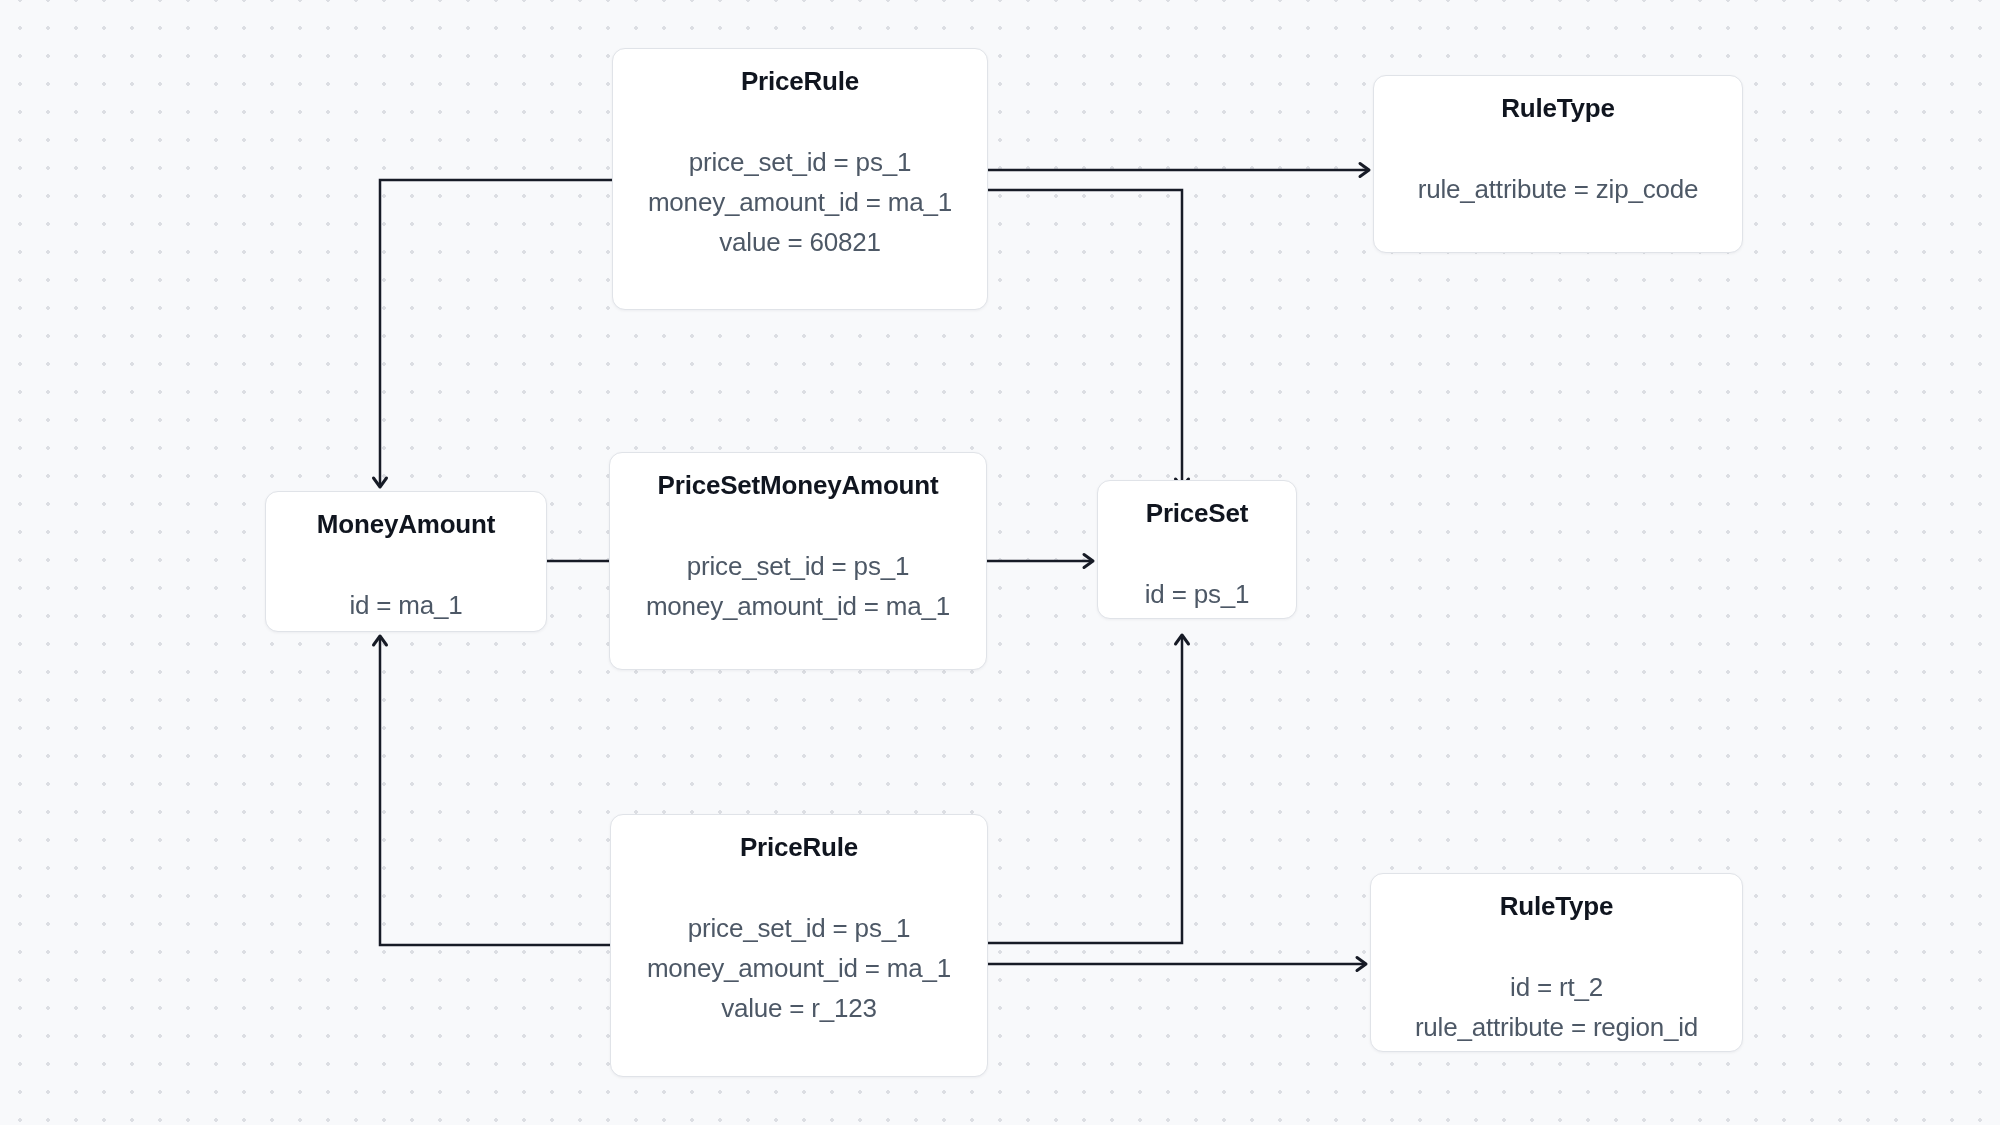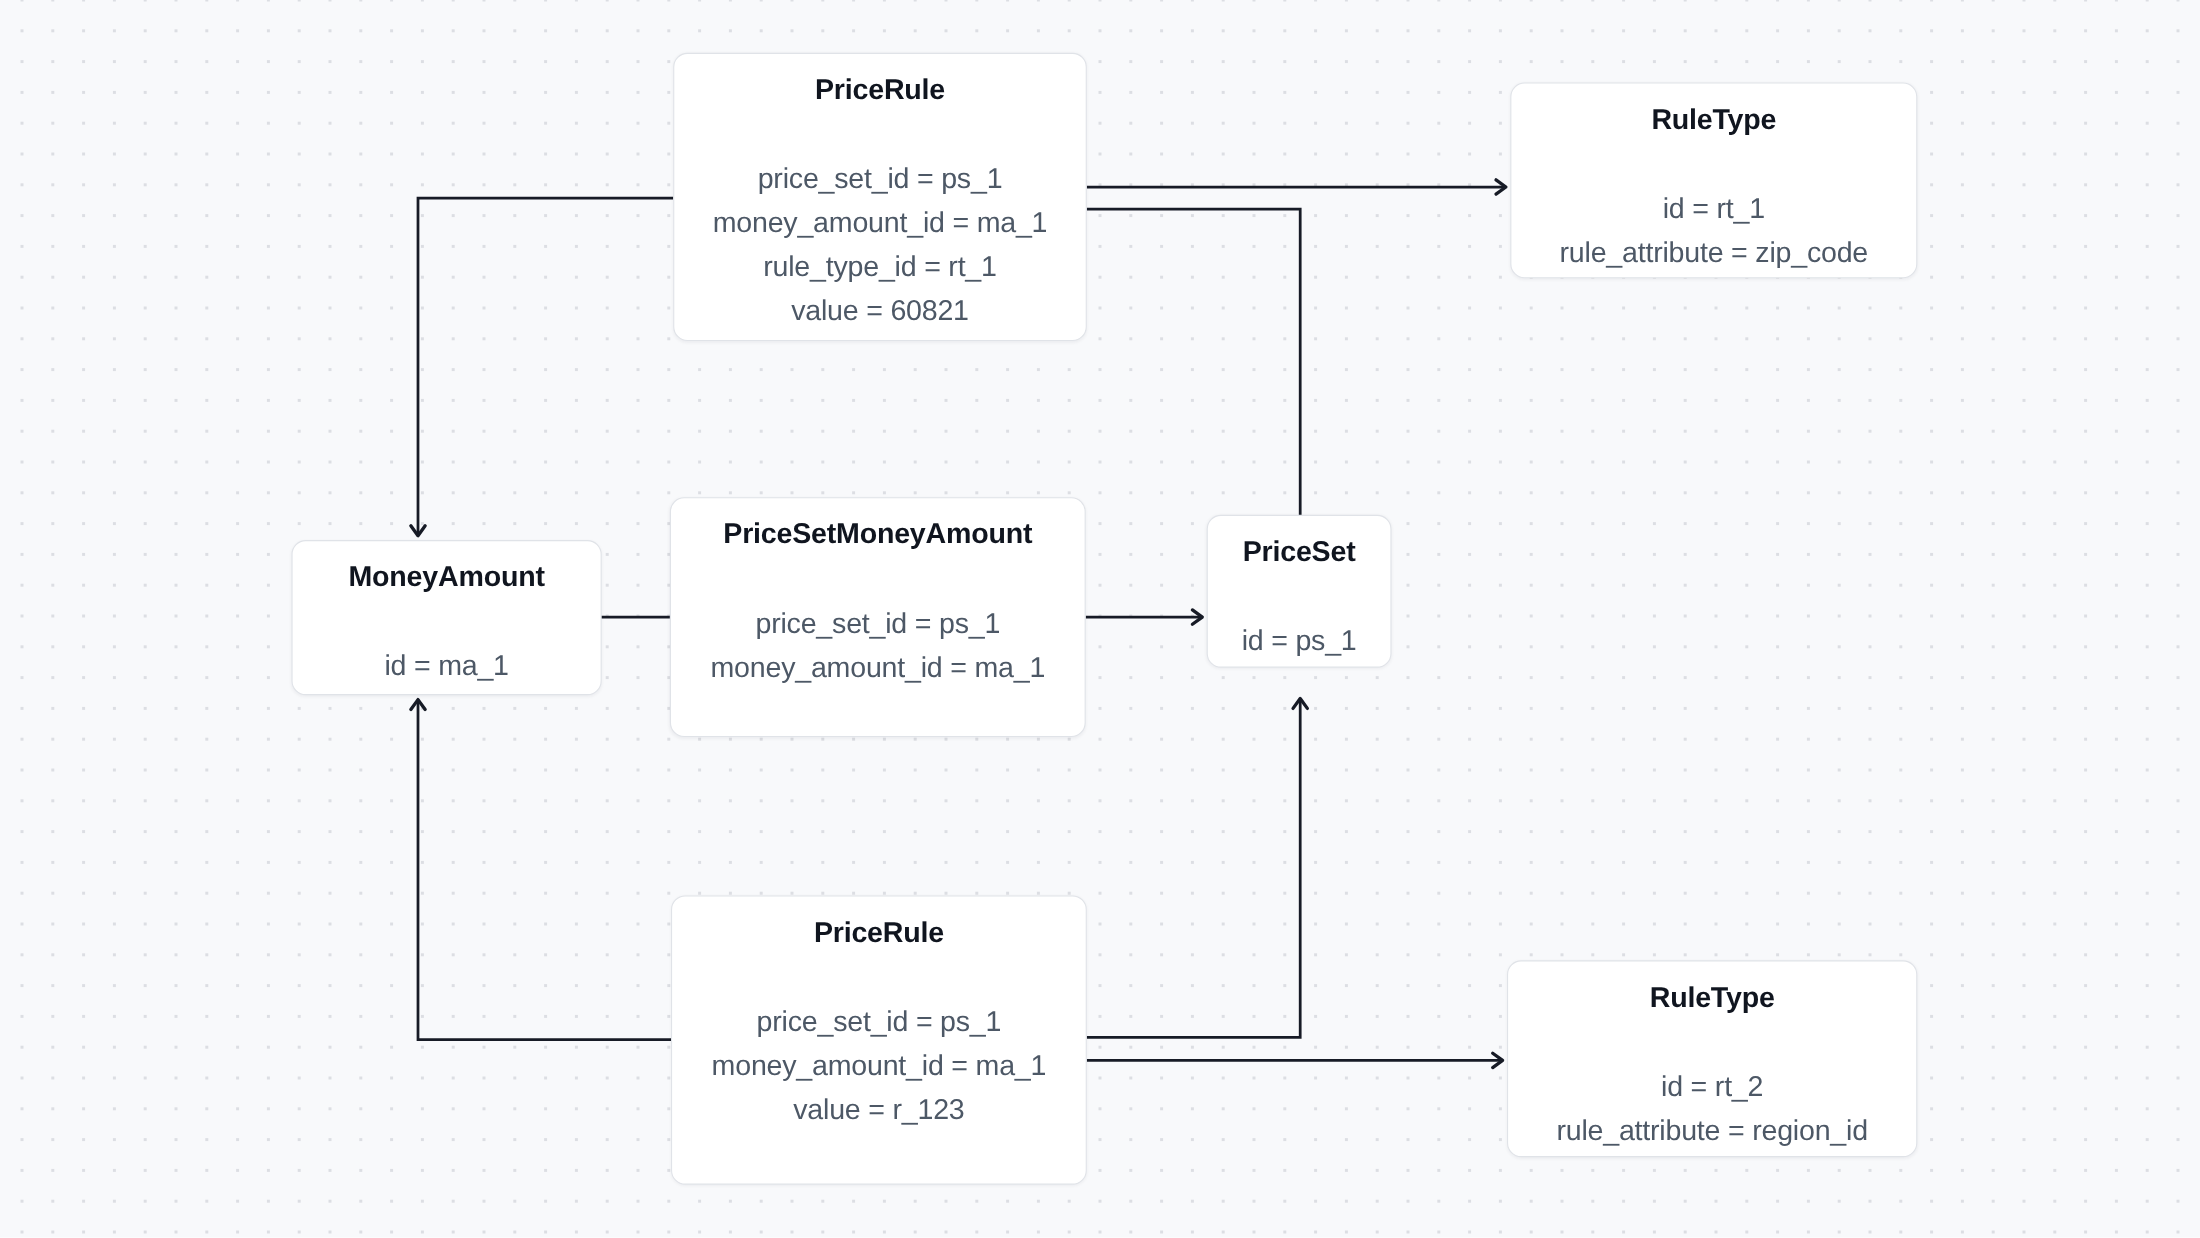--- a/index.html
+++ b/index.html
@@ -53,21 +53,21 @@
     font-size: 26px;
     line-height: 40px;
     color: var(--attr);
     letter-spacing: -0.2px;
   }
   
   #n-pricerule-1        { left: 612px;  top: 48px;  width: 376px; height: 262px; }
   #n-ruletype-1         { left: 1373px; top: 75px;  width: 370px; height: 178px; }
   #n-moneyamount        { left: 265px;  top: 491px; width: 282px; height: 141px; }
   #n-pricesetmoneyamount{ left: 609px;  top: 452px; width: 378px; height: 218px; }
-  #n-priceset           { left: 1097px; top: 468px; width: 168px; height: 139px; }
+  #n-priceset           { left: 1097px; top: 480px; width: 200px; height: 139px; }
   #n-pricerule-2        { left: 610px;  top: 814px; width: 378px; height: 263px; }
   #n-ruletype-2         { left: 1370px; top: 873px; width: 373px; height: 179px; }
 </style>
 </head>
 <body>
 
 <div class="canvas">
 
   <svg class="edges-layer" width="2000" height="1125" viewBox="0 0 2000 1125" xmlns="http://www.w3.org/2000/svg">
     <defs>
@@ -84,29 +84,27 @@
       <polyline points="610,945 380,945 380,636" fill="none" stroke="#171b26" stroke-width="2.5" marker-end="url(#arrowhead)"></polyline>
       <polyline points="988,943 1182,943 1182,635" fill="none" stroke="#171b26" stroke-width="2.5" marker-end="url(#arrowhead)"></polyline>
       <polyline points="988,964 1366,964" fill="none" stroke="#171b26" stroke-width="2.5" marker-end="url(#arrowhead)"></polyline>
     </svg>
 
   <div class="node" id="n-pricerule-1">
     <div class="node-title">PriceRule</div>
     <div class="node-attrs">
       <div class="node-attr">price_set_id = ps_1</div>
       <div class="node-attr">money_amount_id = ma_1</div>
-      <div class="node-attr">rule_type_id = rt_1</div>
       <div class="node-attr">value = 60821</div>
     </div>
   </div>
 
   <div class="node" id="n-ruletype-1">
     <div class="node-title">RuleType</div>
     <div class="node-attrs">
-      <div class="node-attr">id = rt_1</div>
       <div class="node-attr">rule_attribute = zip_code</div>
     </div>
   </div>
 
   <div class="node" id="n-moneyamount">
     <div class="node-title">MoneyAmount</div>
     <div class="node-attrs">
       <div class="node-attr">id = ma_1</div>
     </div>
   </div>

